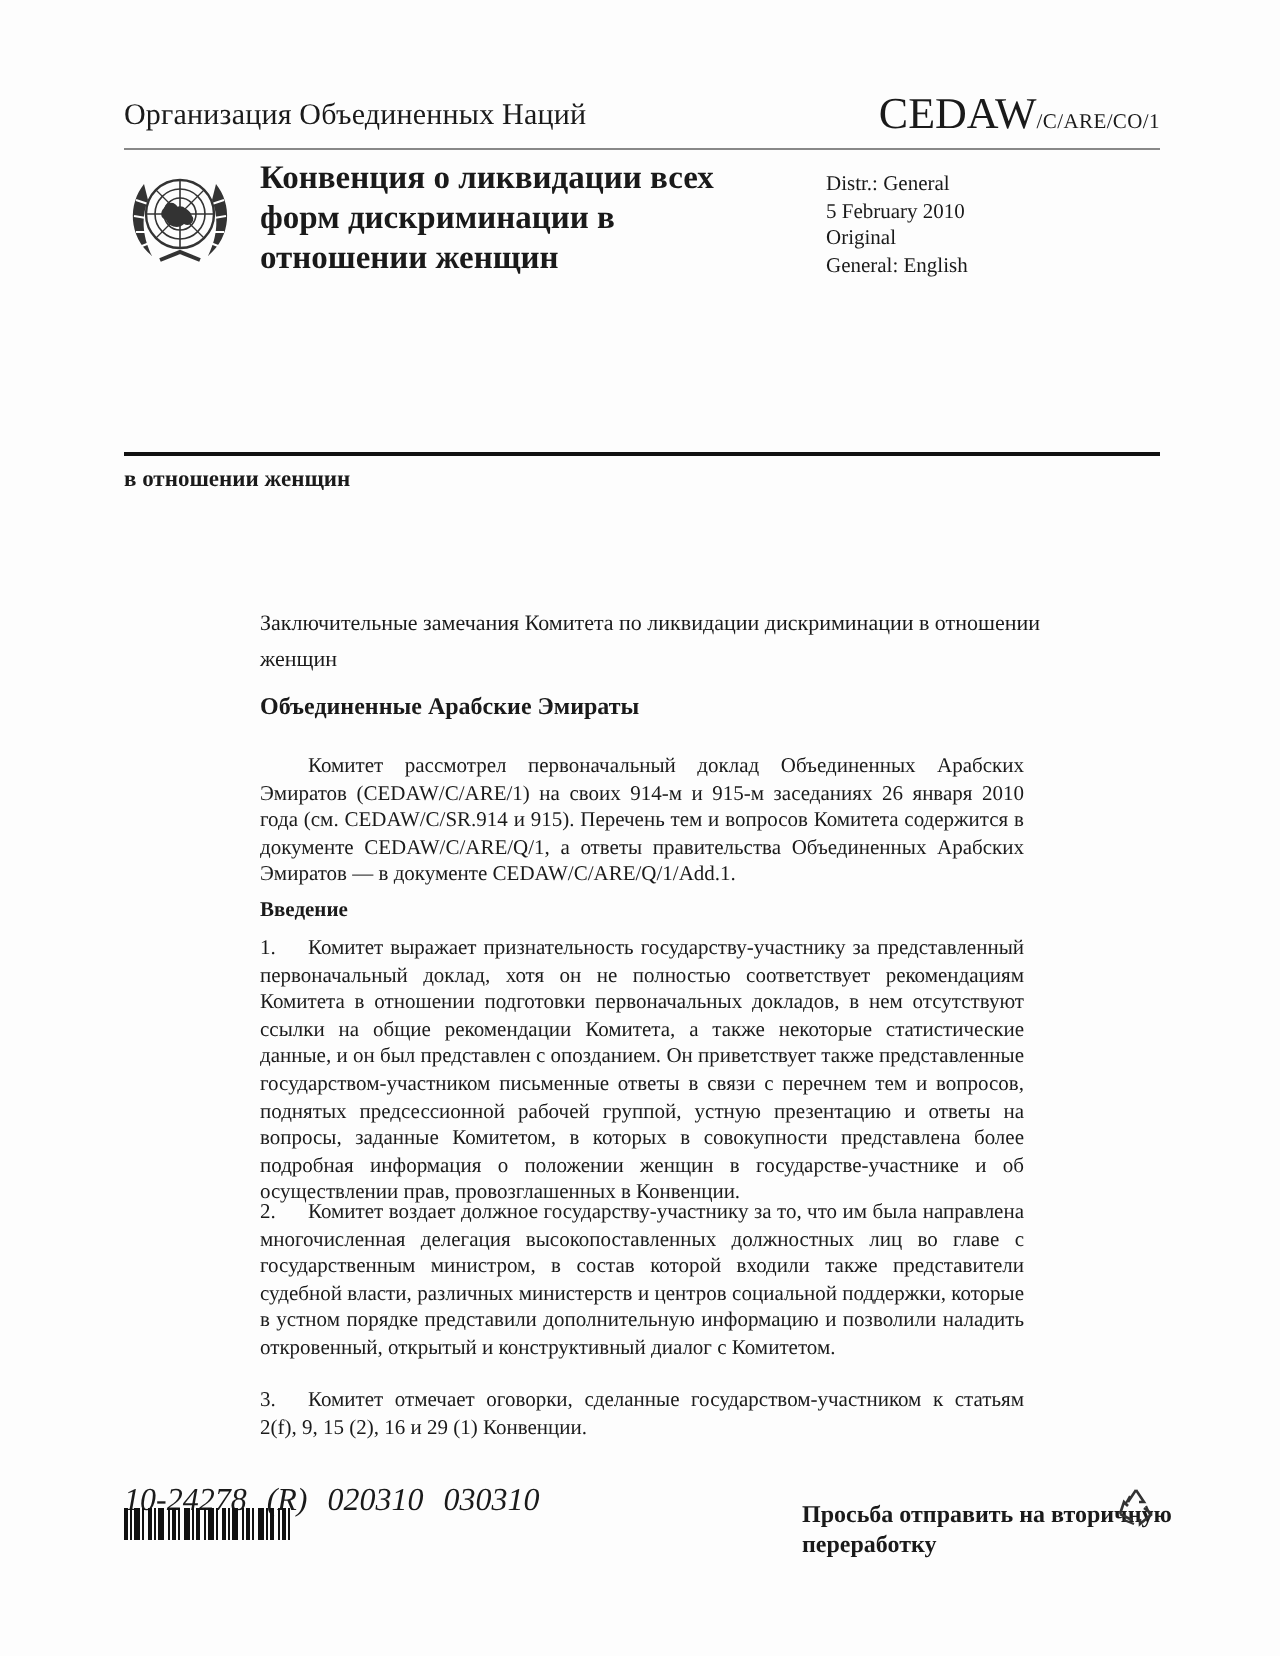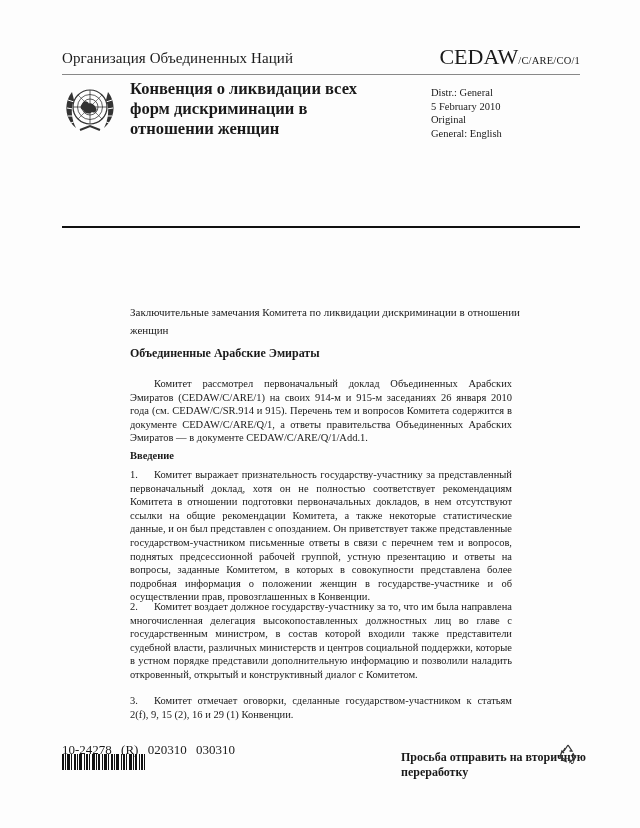--- a/index.html
+++ b/index.html
@@ -5,36 +5,36 @@
   html, body { margin:0; padding:0; background:#fdfdfd; }
   body { width:640px; height:828px; position:relative; overflow:hidden;
          font-family:"Liberation Serif", "DejaVu Serif", serif; color:#1a1a1a; }
   .abs { position:absolute; }
   .org { left:62px; top:50px; font-size:15px; letter-spacing:0.1px; }
   .symbol { right:60px; top:44px; font-size:22px; white-space:nowrap; }
   .symbol .suffix { font-size:10.5px; letter-spacing:0.2px;margin-top:16px; }
   .rule-thin { left:62px; top:74px; width:518px; height:1px; background:#888; }
   .logo { left:62px; top:80px; width:56px; height:56px; }
   .conv-title { left:130px; top:79px; font-size:16.5px; font-weight:bold; line-height:20px; width:260px; }
-  .distr { left:431px; top:86px; font-size:10.5px; line-height:13.5px; }
+  .distr { left:413px; top:86px; font-size:10.5px; line-height:13.5px; }
   .rule-thick { left:62px; top:226px; width:518px; height:2px; background:#111; }
   .committee { left:62px; top:233px; font-size:11.5px; line-height:14px; }
   .committee .b { font-weight:bold; }
   .committee .session { font-weight:bold; font-size:10.5px; }
   .committee .dates { font-size:10.5px; }
   .main-title { left:130px; top:303px; font-size:11px; font-weight:normal; line-height:18px; width:390px; }
   .country { left:130px; top:346px; font-size:12px; font-weight:bold; }
   .body { left:130px; width:382px; font-size:10.5px; line-height:13.6px; text-align:justify; }
   .p-intro { top:377px; text-indent:24px; }
   .heading-intro { left:130px; top:450px; font-size:10.5px; font-weight:bold; }
   .p1 { top:468px; }
   .p2 { top:600px; }
   .p3 { top:694px; }
   .num { display:inline-block; width:24px; }
-  .footer-left { left:62px; top:742px; font-size:13px; word-spacing:6px; }
+  .footer-left { left:62px; top:742px; font-size:16px; word-spacing:6px;font-style:italic; }
   .barcode { left:62px; top:754px; width:112px; height:16px; display:flex; gap:0; }
   .barcode span { display:inline-block; height:16px; background:#111; }
   .footer-right { left:355px; top:750px; font-size:12px; font-weight:bold;margin-left:46px; }
   .recycle { left:557px; top:743px; width:22px; height:22px; }
 </style>
 </head>
 <body>
 
 <div class="abs org">Организация Объединенных Наций</div>
 
@@ -70,20 +70,21 @@
 <div class="abs distr">
   <div>Distr.: General</div>
   <div>5 February 2010</div>
   <div>Original</div>
   <div>General: English</div>
 </div>
 
 <div class="abs rule-thick"></div>
 
 <div class="abs committee">
+  <div class="b">в отношении женщин</div>
 </div>
 
 <div class="abs main-title">Заключительные замечания Комитета по ликвидации дискриминации в отношении женщин</div>
 
 <div class="abs country">Объединенные Арабские Эмираты</div>
 
 <div class="abs body p-intro">Комитет рассмотрел первоначальный доклад Объединенных Арабских Эмиратов (CEDAW/C/ARE/1) на своих 914-м и 915-м заседаниях 26 января 2010 года (см. CEDAW/C/SR.914 и 915). Перечень тем и вопросов Комитета содержится в документе CEDAW/C/ARE/Q/1, а ответы правительства Объединенных Арабских Эмиратов — в документе CEDAW/C/ARE/Q/1/Add.1.</div>
 
 <div class="abs heading-intro">Введение</div>
 

